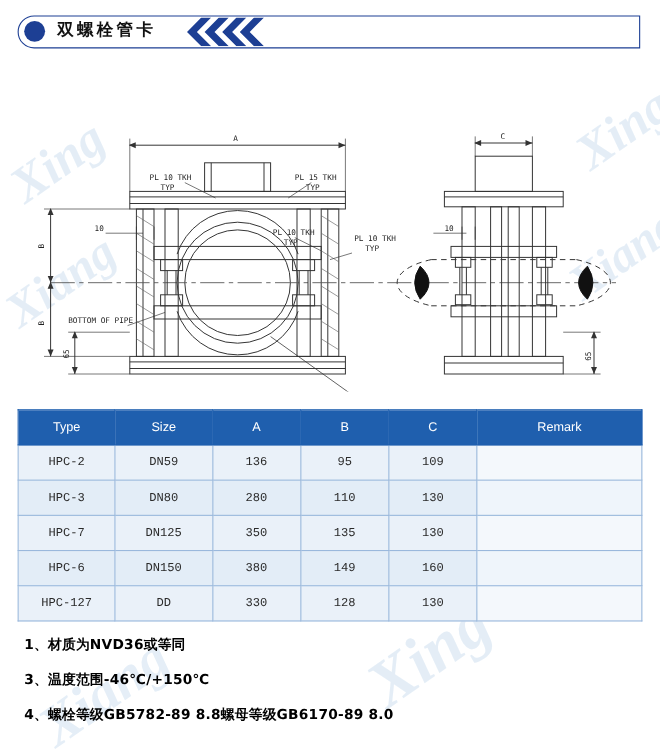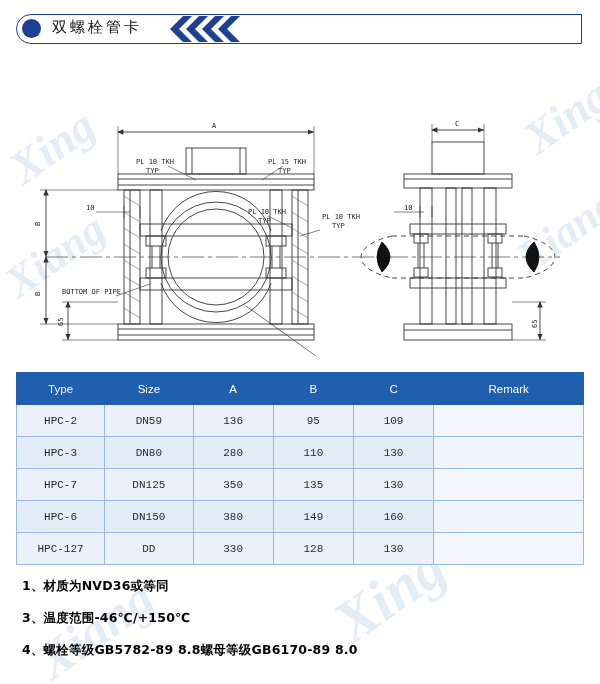--- a/index.html
+++ b/index.html
@@ -49,21 +49,21 @@
     position: absolute;
     left: 22px; top: 19px;
     width: 19px; height: 19px;
     border-radius: 50%;
     background: #1d3f94;
   }
   .header-title {
     position: absolute;
     left: 52px; top: 18px;
     font-size: 15px;
-    font-weight: normal;
+    font-weight: bold;
     letter-spacing: 3px;
     color: #111111;
     font-family: "DejaVu Sans", "Liberation Sans", sans-serif;
   }
   .chevrons {
     position: absolute;
     left: 170px; top: 16px;
     width: 70px; height: 26px;
   }
   .chevrons svg { display:block; }

